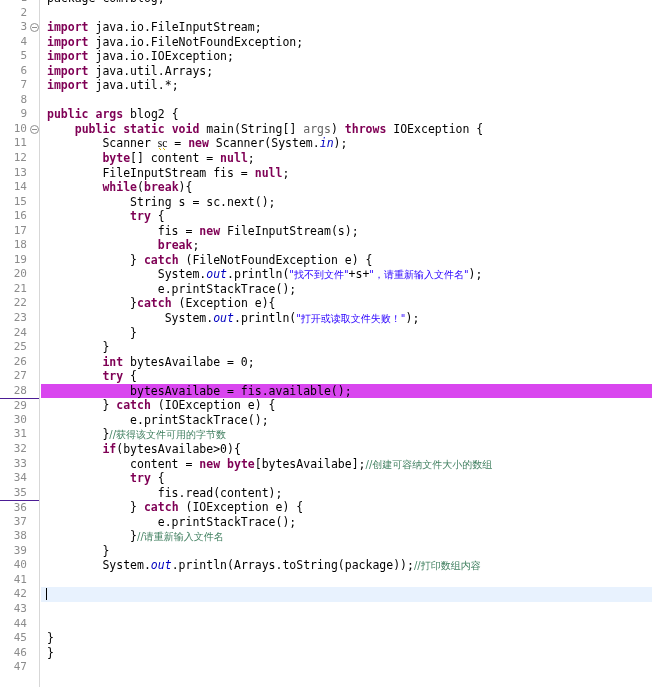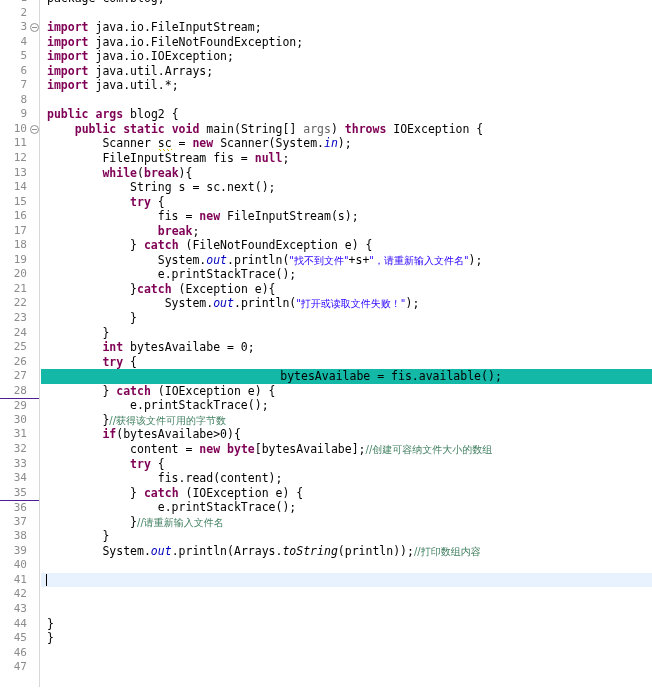--- a/index.html
+++ b/index.html
@@ -81,43 +81,43 @@
     height: 14.55px;
     line-height: 14.55px;
     white-space: pre;
     font-size: 11.5px;
     color: #000000;
     padding-left: 6px;
     box-sizing: border-box;
     position: relative;
   }
   .line.hl-green {
-    background: #14b8a6;
-    text-align: center;
+    background: #d946ef;
   }
   .line.hl-current {
     background: #e8f2fe;
   }
 
   
   .kw      { color: #7f0055; font-weight: bold; }
   .str     { color: #2a00ff; }
   .cmt     { color: #3f7f5f; }
   .fld     { color: #0000c0; font-style: italic; }
-  .stat    { font-style: italic; }
+  .stat    { }
   .plain   { color: #000000; }
   .ann     { color: #646464; }
 
   
   .warn {
     background-repeat: repeat-x;
     background-position: 0 100%;
     background-size: 4px 2px;
     background-image: linear-gradient(45deg, transparent 45%, #e8c000 45%, #e8c000 55%, transparent 55%);
     padding-bottom: 1px;
+    font-family: Liberation Serif, serif;
   }
 
   
   .caret {
     display: inline-block;
     width: 1px;
     height: 12px;
     background: #000;
     vertical-align: -2px;
     margin-left: -1px;
@@ -187,20 +187,21 @@
       <div class="line"></div>
       <div class="line"><span class="kw">import</span><span class="plain"> java.io.FileInputStream;</span></div>
       <div class="line"><span class="kw">import</span><span class="plain"> java.io.FileNotFoundException;</span></div>
       <div class="line"><span class="kw">import</span><span class="plain"> java.io.IOException;</span></div>
       <div class="line"><span class="kw">import</span><span class="plain"> java.util.Arrays;</span></div>
       <div class="line"><span class="kw">import</span><span class="plain"> java.util.*;</span></div>
       <div class="line"></div>
       <div class="line"><span class="kw">public</span><span class="plain"> </span><span class="kw">args</span><span class="plain"> blog2 {</span></div>
       <div class="line"><span class="plain">    </span><span class="kw">public</span><span class="plain"> </span><span class="kw">static</span><span class="plain"> </span><span class="kw">void</span><span class="plain"> main(String[] </span><span class="ann">args</span><span class="plain">) </span><span class="kw">throws</span><span class="plain"> IOException {</span></div>
       <div class="line"><span class="plain">        Scanner </span><span class="warn">sc</span><span class="plain"> = </span><span class="kw">new</span><span class="plain"> Scanner(System.</span><span class="fld">in</span><span class="plain">);</span></div>
+      <div class="line"><span class="plain">        </span><span class="kw">byte</span><span class="plain">[] content = </span><span class="kw">null</span><span class="plain">;</span></div>
       <div class="line"><span class="plain">        FileInputStream fis = </span><span class="kw">null</span><span class="plain">;</span></div>
       <div class="line"><span class="plain">        </span><span class="kw">while</span><span class="plain">(</span><span class="kw">break</span><span class="plain">){</span></div>
       <div class="line"><span class="plain">            String s = sc.next();</span></div>
       <div class="line"><span class="plain">            </span><span class="kw">try</span><span class="plain"> {</span></div>
       <div class="line"><span class="plain">                fis = </span><span class="kw">new</span><span class="plain"> FileInputStream(s);</span></div>
       <div class="line"><span class="plain">                </span><span class="kw">break</span><span class="plain">;</span></div>
       <div class="line"><span class="plain">            } </span><span class="kw">catch</span><span class="plain"> (FileNotFoundException e) {</span></div>
       <div class="line"><span class="plain">                System.</span><span class="fld">out</span><span class="plain">.println(</span><span class="str cjk">"找不到文件"</span><span class="plain">+s+</span><span class="str cjk">"，请重新输入文件名"</span><span class="plain">);</span></div>
       <div class="line"><span class="plain">                e.printStackTrace();</span></div>
       <div class="line"><span class="plain">            }</span><span class="kw">catch</span><span class="plain"> (Exception e){</span></div>
@@ -214,21 +215,21 @@
       <div class="line"><span class="plain">            e.printStackTrace();</span></div>
       <div class="line"><span class="plain">        }</span><span class="cmt cjk">//获得该文件可用的字节数</span></div>
       <div class="line"><span class="plain">        </span><span class="kw">if</span><span class="plain">(bytesAvailabe&gt;0){</span></div>
       <div class="line"><span class="plain">            content = </span><span class="kw">new</span><span class="plain"> </span><span class="kw">byte</span><span class="plain">[bytesAvailabe];</span><span class="cmt cjk">//创建可容纳文件大小的数组</span></div>
       <div class="line"><span class="plain">            </span><span class="kw">try</span><span class="plain"> {</span></div>
       <div class="line"><span class="plain">                fis.read(content);</span></div>
       <div class="line"><span class="plain">            } </span><span class="kw">catch</span><span class="plain"> (IOException e) {</span></div>
       <div class="line"><span class="plain">                e.printStackTrace();</span></div>
       <div class="line"><span class="plain">            }</span><span class="cmt cjk">//请重新输入文件名</span></div>
       <div class="line"><span class="plain">        }</span></div>
-      <div class="line"><span class="plain">        System.</span><span class="fld">out</span><span class="plain">.println(Arrays.</span><span class="stat">toString</span><span class="plain">(println));</span><span class="cmt cjk">//打印数组内容</span></div>
+      <div class="line"><span class="plain">        System.</span><span class="fld">out</span><span class="plain">.println(Arrays.</span><span class="stat">toString</span><span class="plain">(package));</span><span class="cmt cjk">//打印数组内容</span></div>
       <div class="line"></div>
       <div class="line hl-current"><span class="caret"></span></div>
       <div class="line"></div>
       <div class="line"></div>
       <div class="line"><span class="plain">}</span></div>
       <div class="line"><span class="plain">}</span></div>
       <div class="line"></div>
     </div>
 </div>
 

